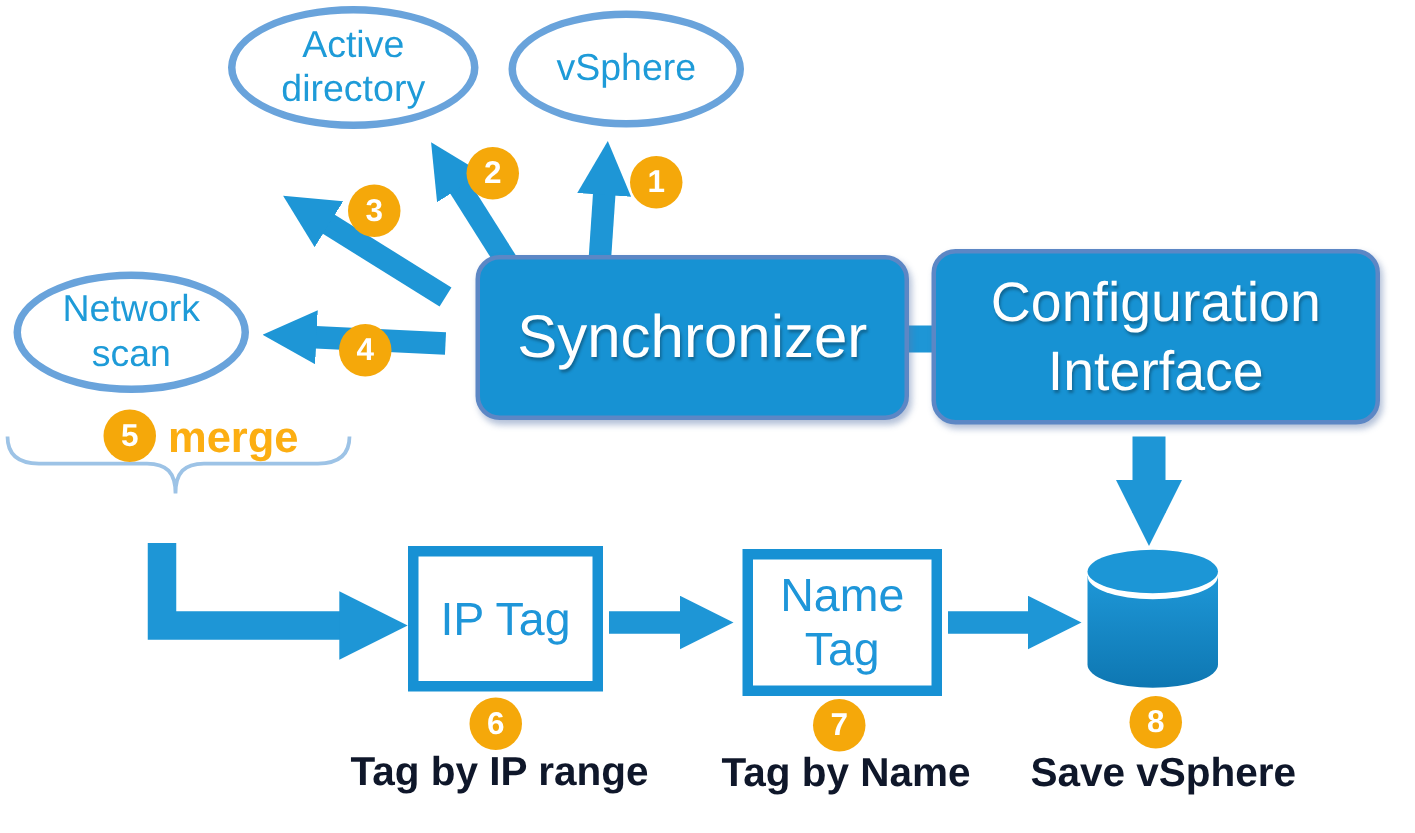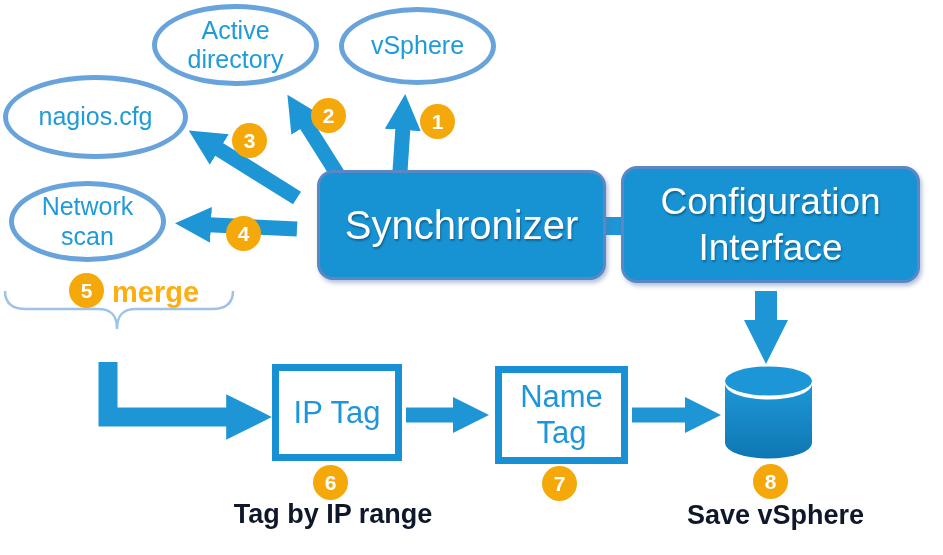--- a/index.html
+++ b/index.html
@@ -85,23 +85,20 @@
       <ellipse cx="768.5" cy="381" rx="43.5" ry="14.5" fill="#1C96D6"></ellipse>
     </g>
   </svg>
 
   <div class="node ellipse" style="left:339px;top:7px;width:157px;height:78px;">
     <span>vSphere</span>
   </div>
   <div class="node ellipse" style="left:152px;top:4px;width:167px;height:82px;">
     <span>Active directory</span>
   </div>
-  <div class="node ellipse" style="left:3px;top:75px;width:185px;height:84px;">
-    <span>nagios.cfg</span>
-  </div>
   <div class="node ellipse" style="left:9px;top:181px;width:157px;height:81px;">
     <span>Network scan</span>
   </div>
 
   <div class="node bluebox" id="sync-box">
     <span>Synchronizer</span>
   </div>
   <div class="node bluebox" id="config-box">
     <span>Configuration Interface</span>
   </div>
@@ -133,15 +130,16 @@
     </div>
   <div class="badge" style="left:542px;top:466px;">
       <span>7</span>
     </div>
   <div class="badge" style="left:753px;top:464px;">
       <span>8</span>
     </div>
 
   <div id="merge-label">merge</div>
   <div class="caption" style="left:227px;top:499px;width:212px;">Tag by IP range</div>
+  <div class="caption" style="left:468px;top:500px;width:192px;">Tag by Name</div>
   <div class="caption" style="left:683px;top:500px;width:185px;">Save vSphere</div>
 
 </div>
 
 </body></html>

